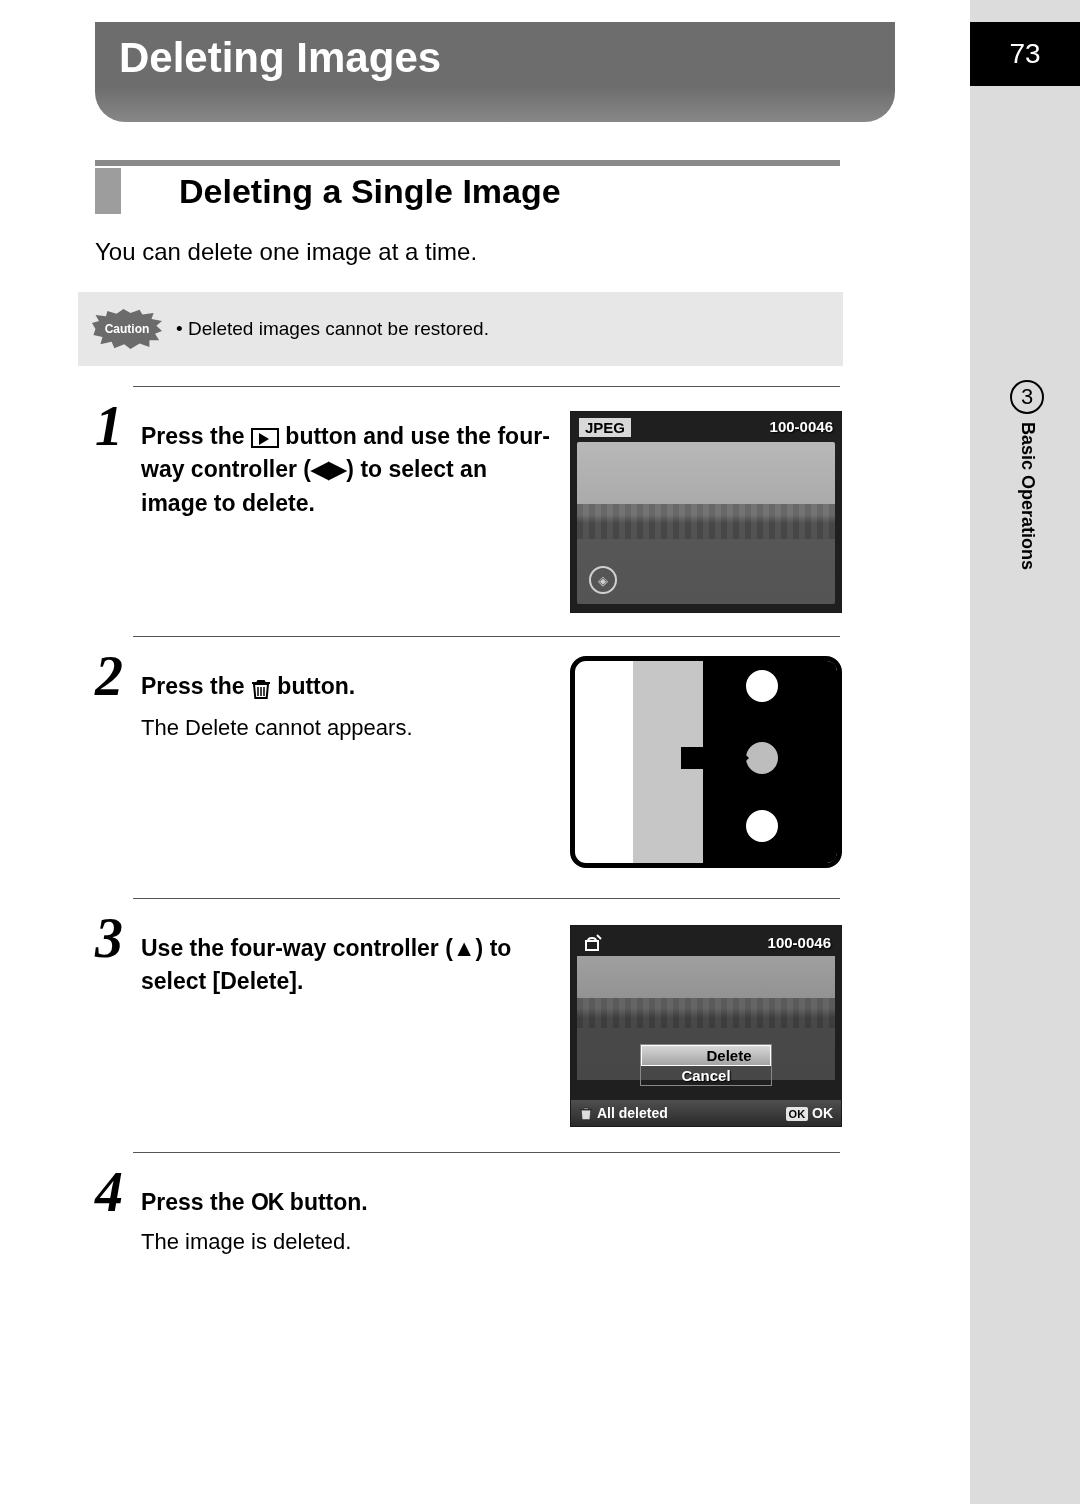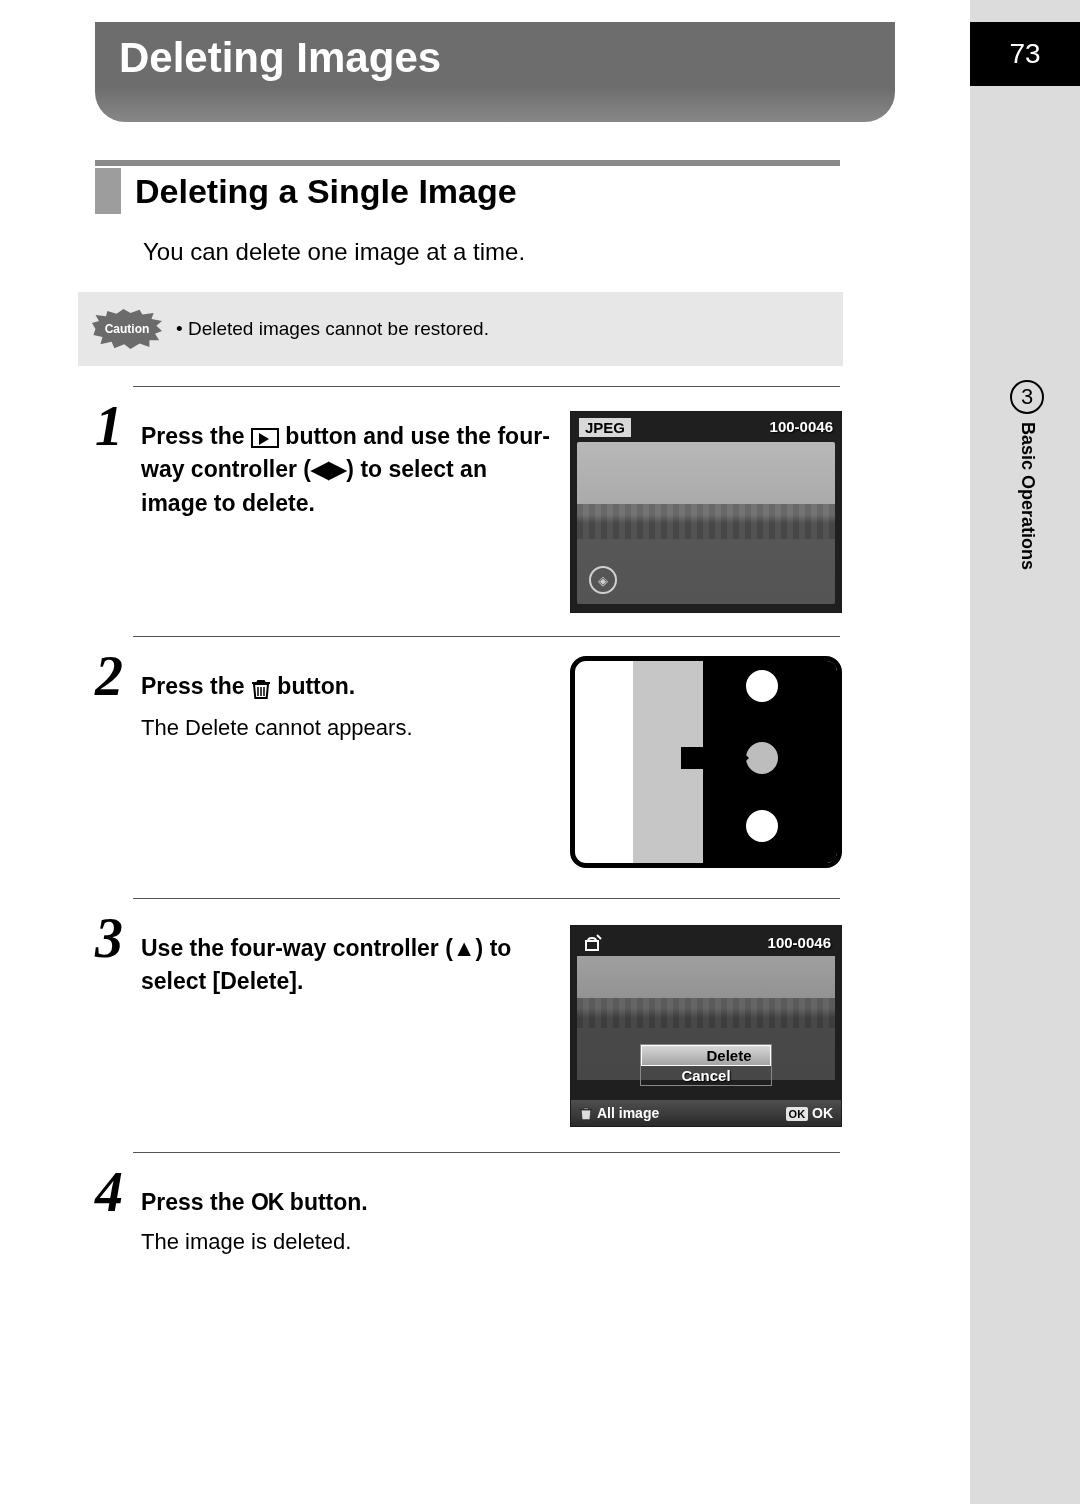--- a/index.html
+++ b/index.html
@@ -58,38 +58,38 @@
     width: 745px;
   }
   .section-rule {
     height: 6px;
     background: #8a8a8a;
     margin-bottom: 2px;
   }
   .section-row {
     display: flex;
     align-items: center;
+    gap: 44px;
   }
   .section-bar {
     width: 26px;
     height: 46px;
     background: #9d9d9d;
     margin-right: 14px;
   }
   .section-title {
     font-size: 34px;
     font-weight: bold;
     color: #000;
   }
   .intro {
     position: absolute;
     left: 95px;
     top: 238px;
     font-size: 24px;
-    margin-left: 48px;
   }
   .caution-box {
     position: absolute;
     left: 78px;
     top: 292px;
     width: 765px;
     height: 74px;
     background: #e7e7e7;
     display: flex;
     align-items: center;
@@ -361,21 +361,21 @@
       <div class="shot3-opt">Cancel</div>
     </div>
     <div class="shot3-bar">
       <span class="shot3-bar-left">
         <span>
           <svg width="14" height="15" viewBox="0 0 20 22">
               <path d="M3 6h14l-1.3 14H4.3z" fill="#ddd" stroke="#222"></path>
               <path d="M1 5h18M7 3h6l1 2H6z" fill="#ddd" stroke="#222"></path>
             </svg>
         </span>
-        <span>All image</span>
+        <span>All deleted</span>
       </span>
       <span>
         <span class="ok-pill">OK</span>
         <span>OK</span>
       </span>
     </div>
   </div>
 
   <div class="step-rule" style="top:1152px;"></div>
   <div class="step" style="top:1152px;">

